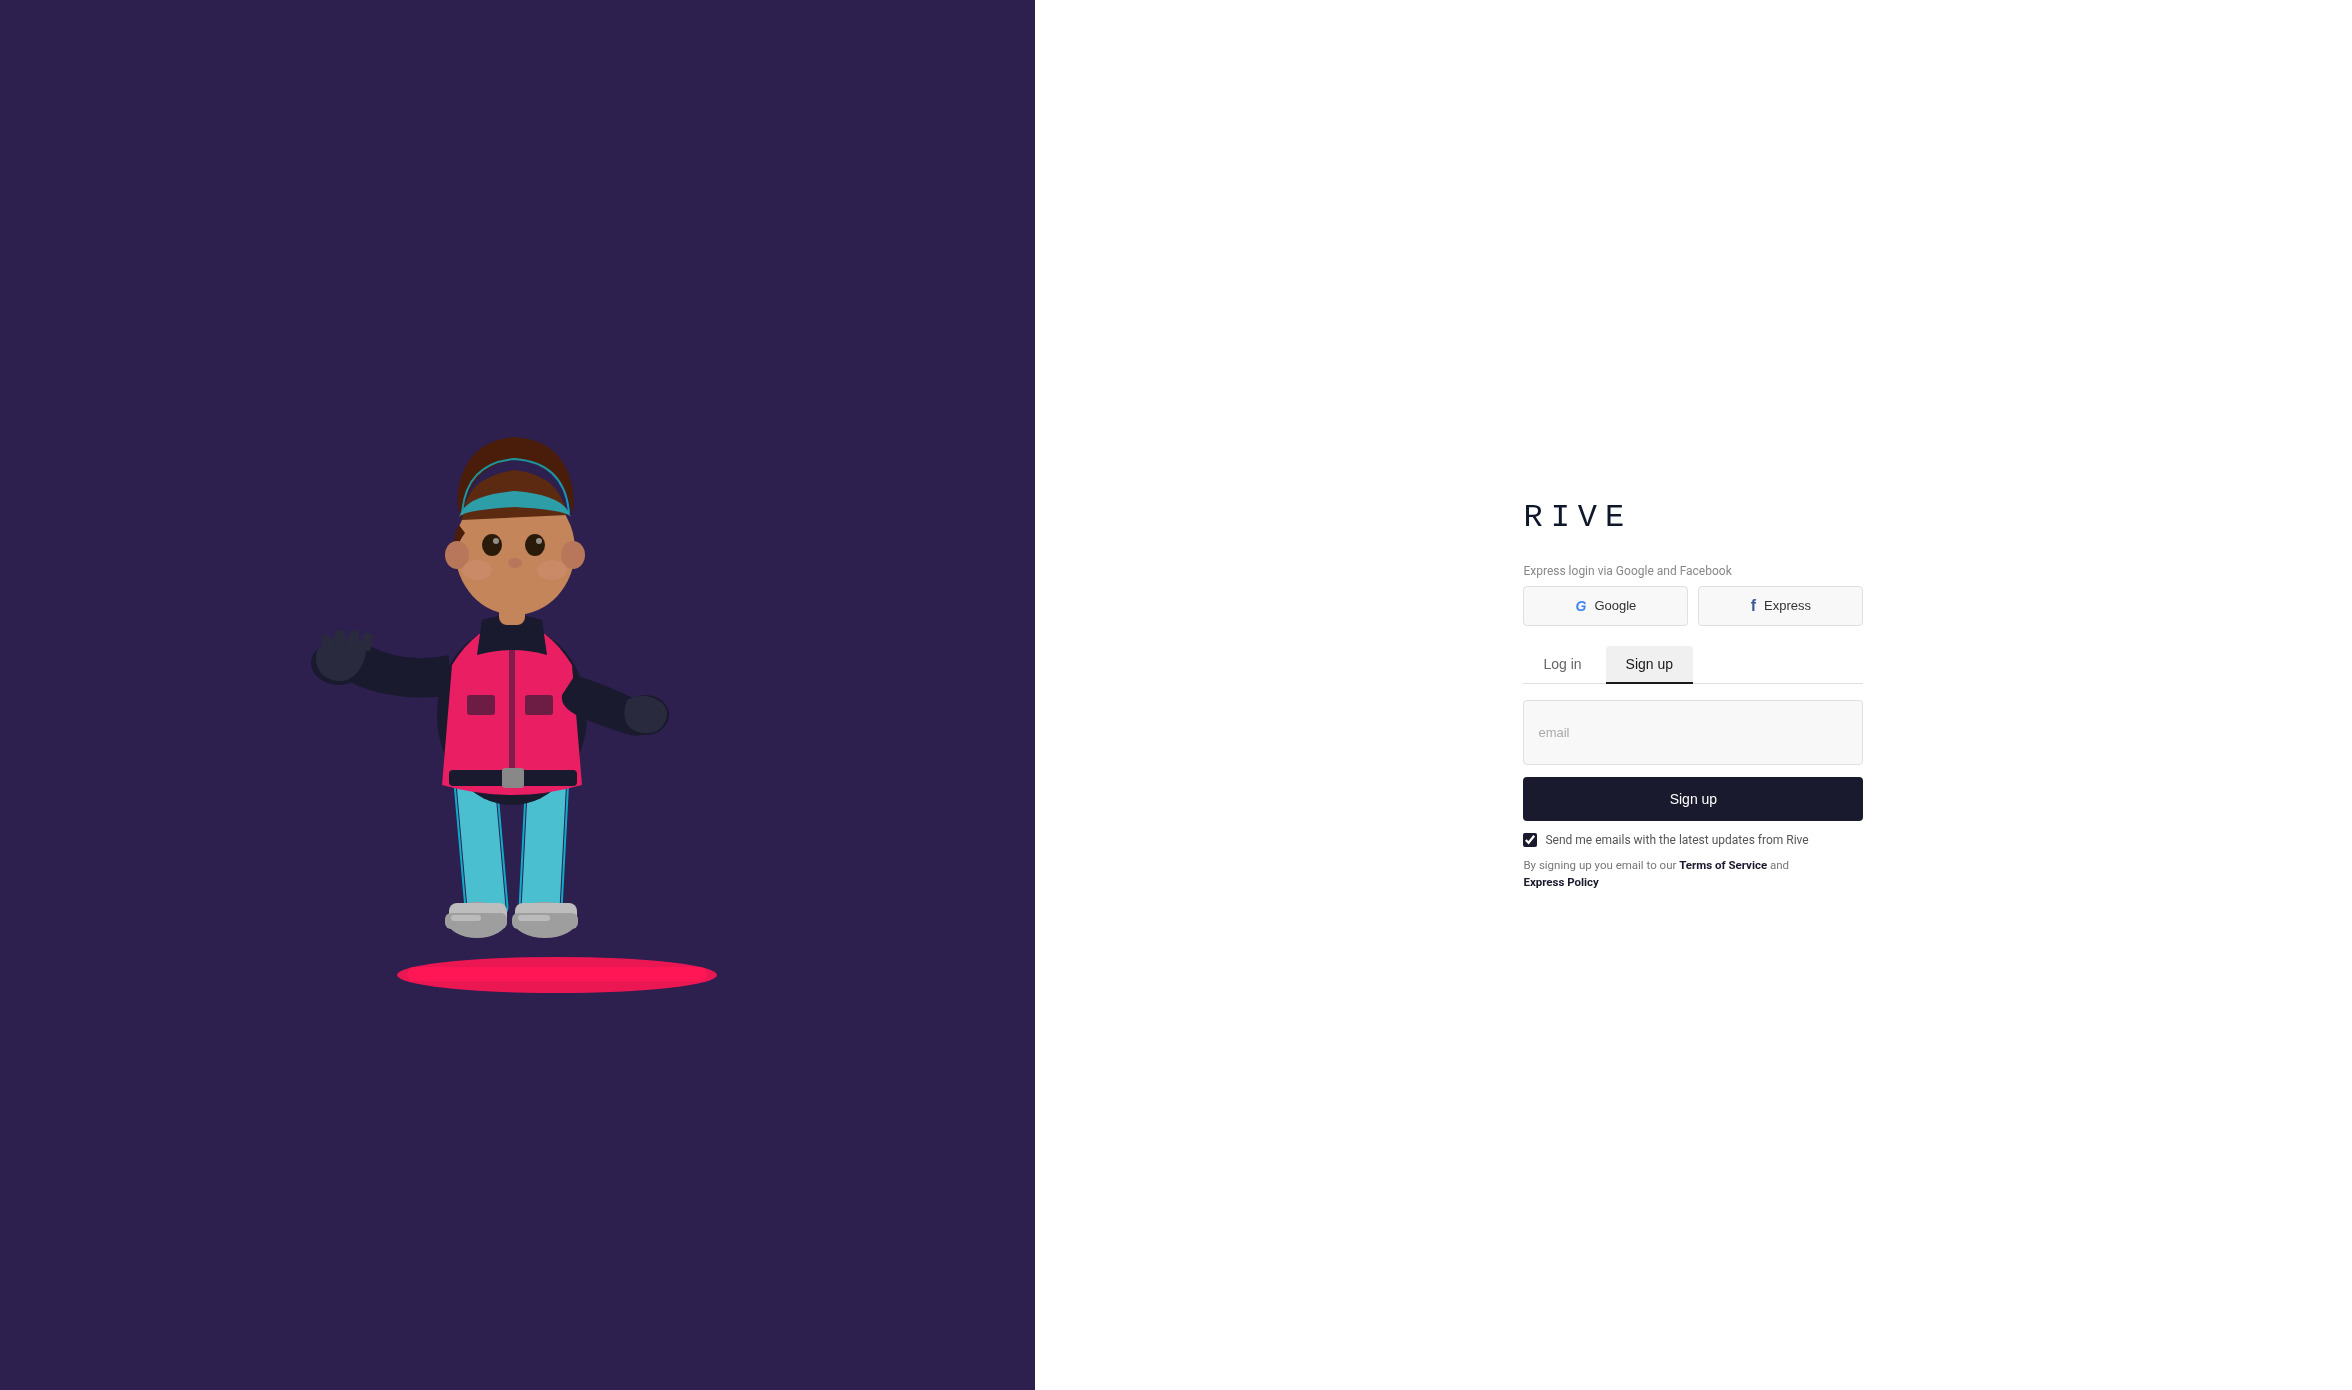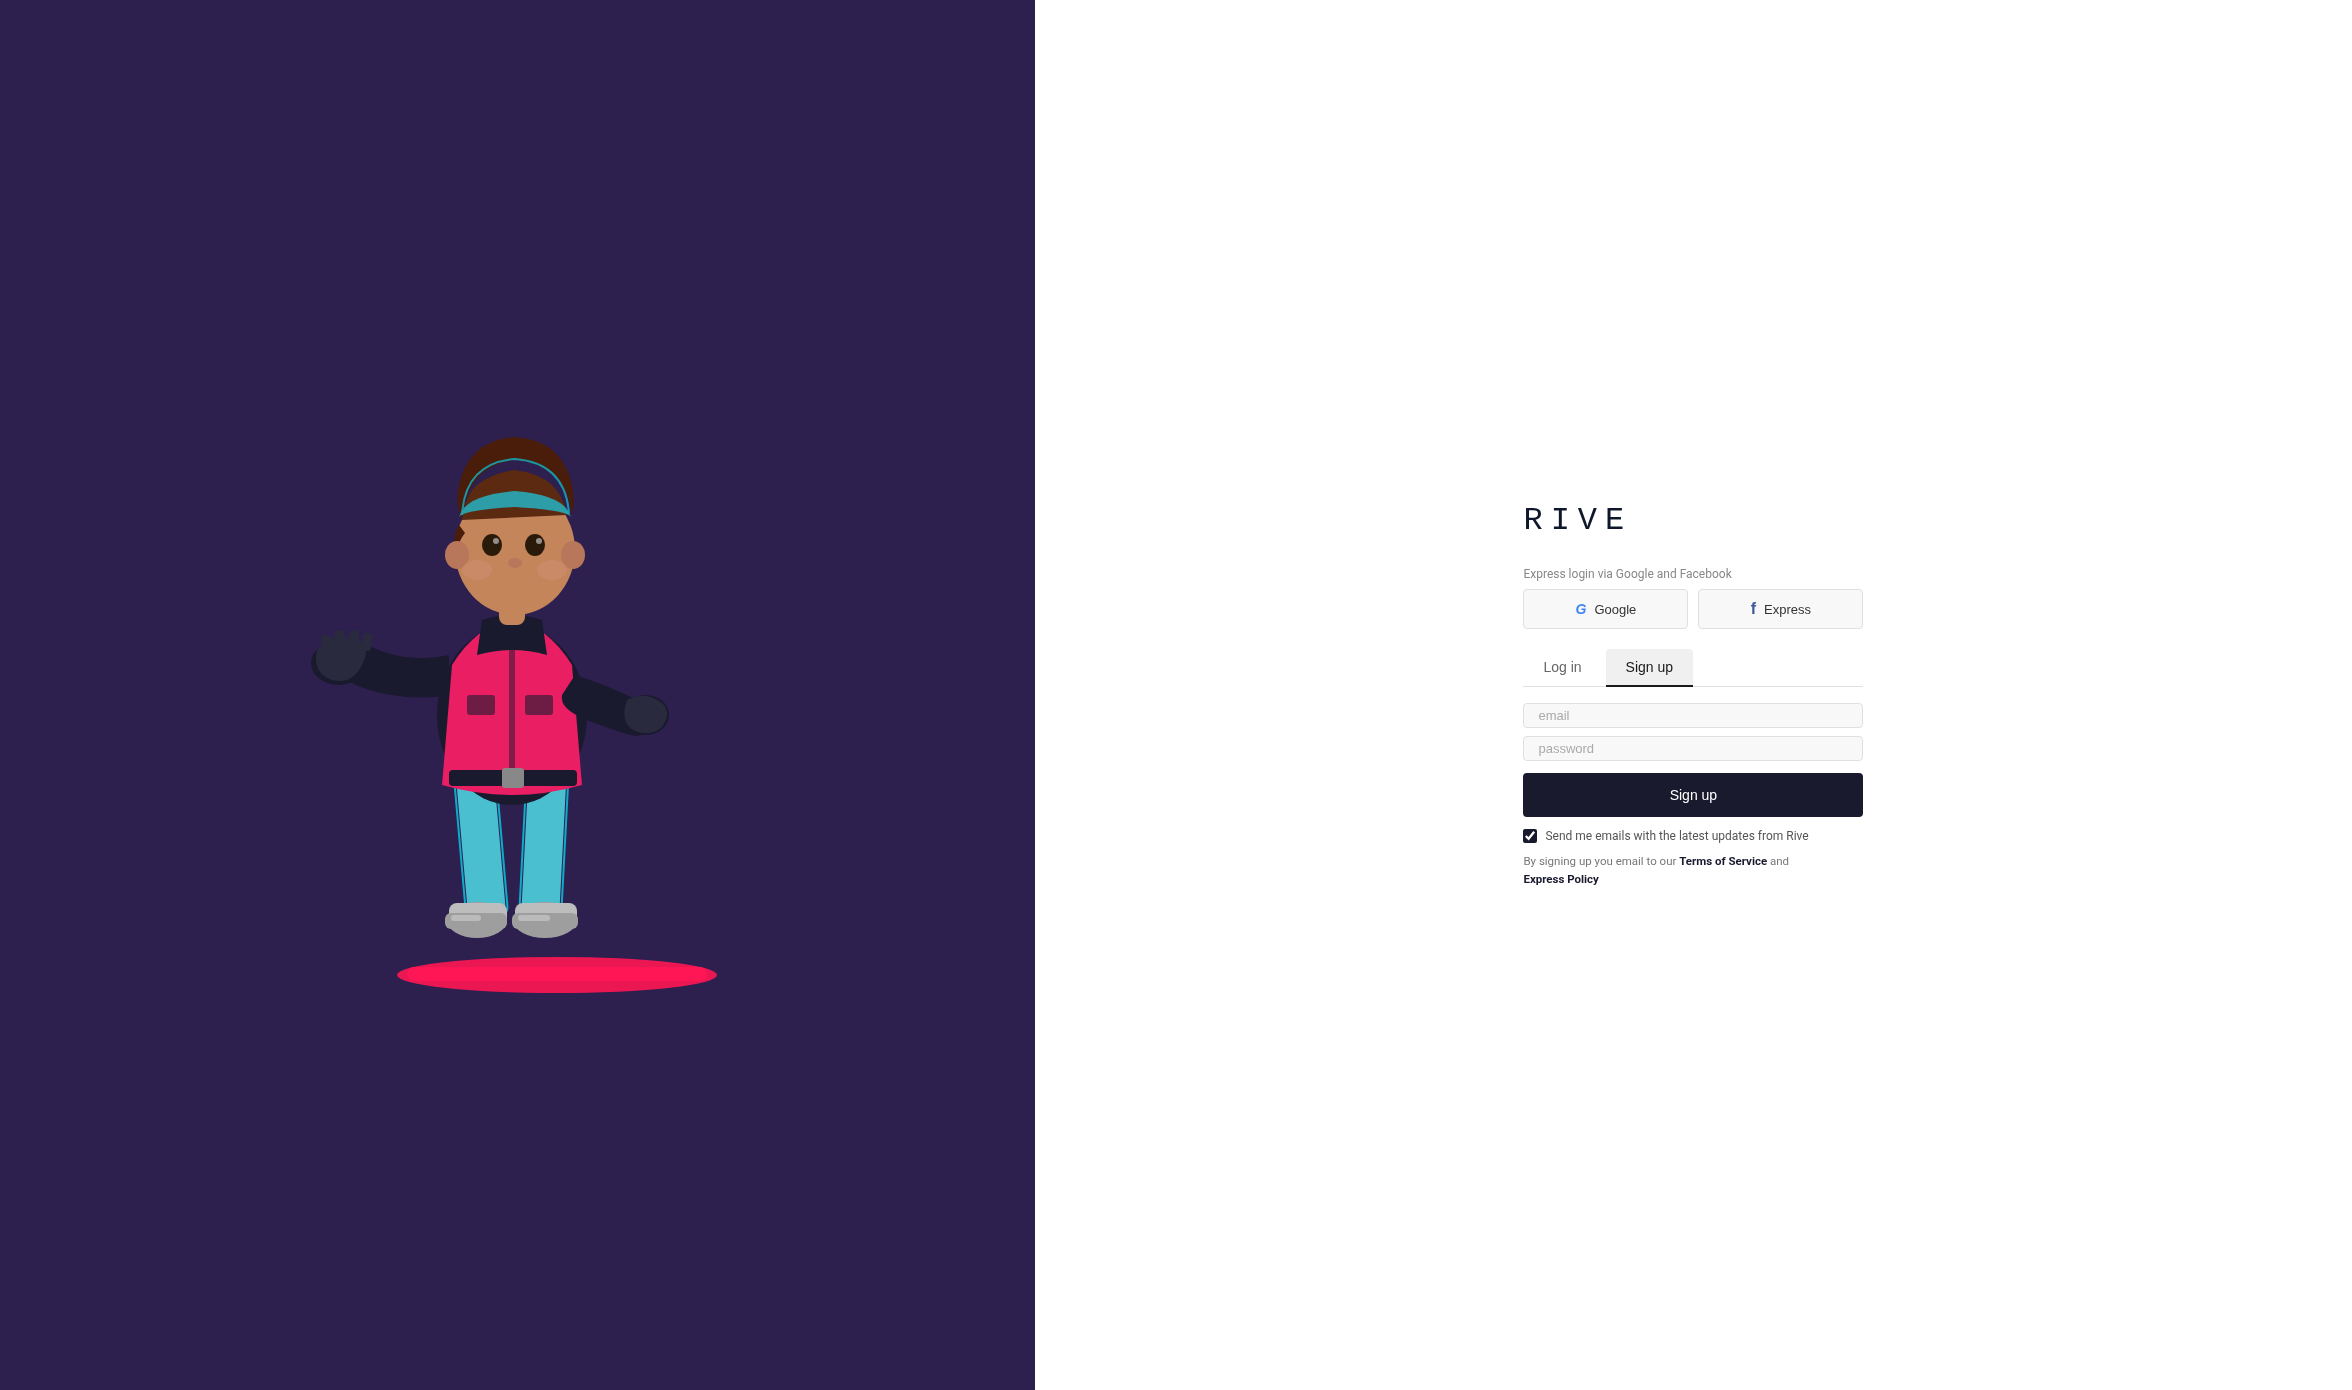--- a/index.html
+++ b/index.html
@@ -143,21 +143,21 @@
     
     .form-fields {
       display: flex;
       flex-direction: column;
       gap: 8px;
       margin-bottom: 12px;
     }
 
     .form-input {
       width: 100%;
-      padding: 4px 14px;
+      padding: 24px 14px;
       border: 1px solid #e0e0e0;
       border-radius: 4px;
       font-size: 13px;
       color: #666;
       background: #f8f8f8;
       outline: none;
     }
 
     .form-input::placeholder {
       color: #aaa;
@@ -330,21 +330,20 @@
         </button>
       </div>
 
       <div class="tab-switcher">
         <button class="tab-btn">Log in</button>
         <button class="tab-btn active">Sign up</button>
       </div>
 
       <div class="form-fields">
         <input class="form-input" type="email" placeholder="email" style="">
-        <input class="form-input" type="password" placeholder="password" style="">
       </div>
 
       <button class="signup-btn">Sign up</button>
 
       <div class="checkbox-row">
         <input type="checkbox" class="checkbox-input" id="email-updates" checked="" style="">
         <label class="checkbox-label" for="email-updates">Send me emails with the latest updates from Rive</label>
       </div>
 
       <div class="terms-text">

